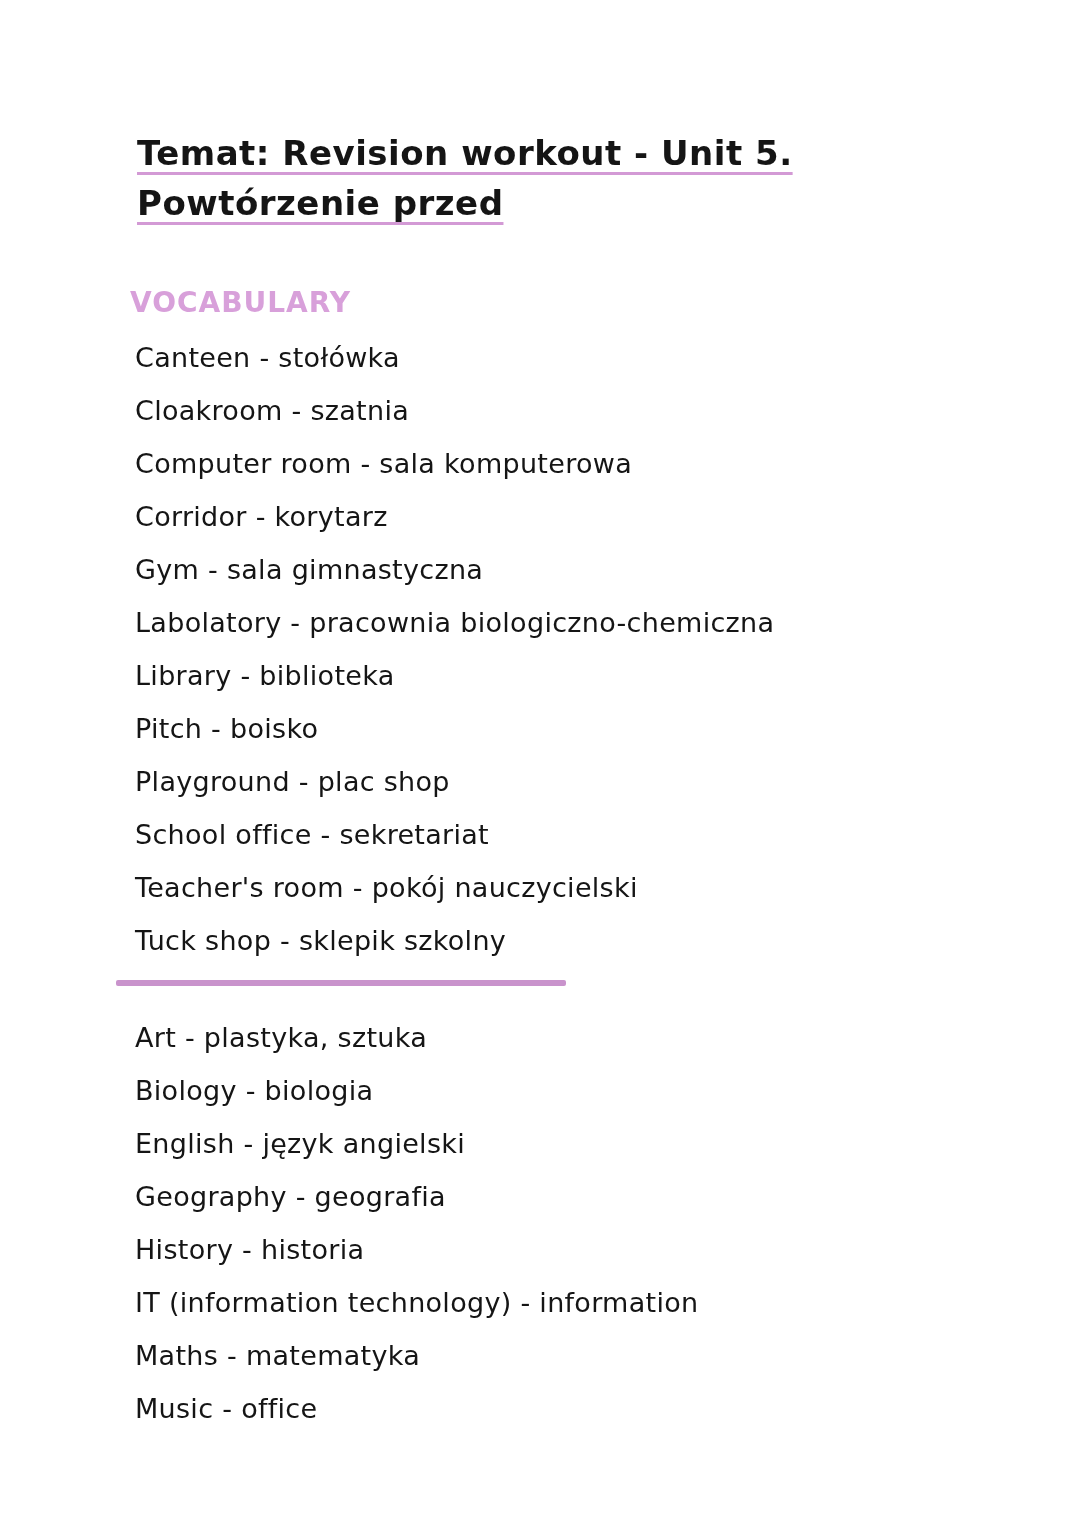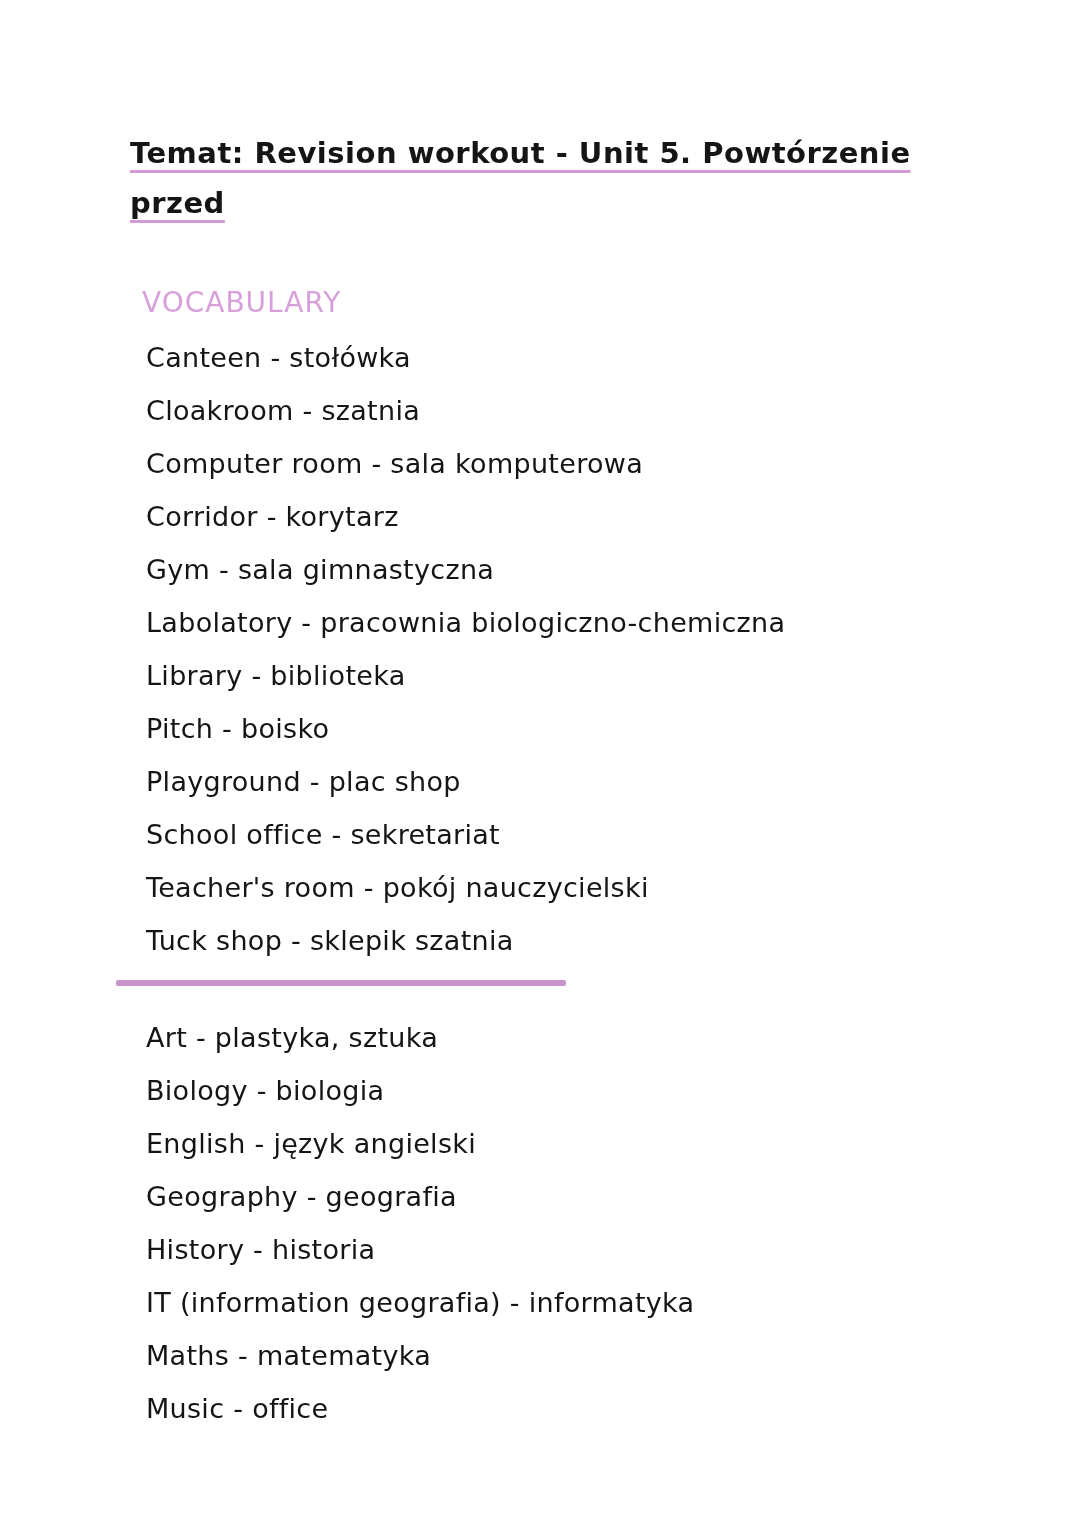--- a/index.html
+++ b/index.html
@@ -14,48 +14,48 @@
     color: var(--text_black, #151515);
   }
   .page {
     box-sizing: border-box;
     width: 1080px;
     min-height: 1527px;
     padding: 128px 80px 50px 130px;
     background: #ffffff;
   }
   .title {
-    font-size: 29px;
+    font-size: 34px;
     font-weight: bold;
     line-height: 50px;
-    margin: 0 0 58px 0;
+    margin: 0 0 58px 7px;
     letter-spacing: 0.5px;
   }
   .title-line {
     display: block;
     width: max-content;
     max-width: 100%;
     text-decoration: underline;
     text-decoration-color: var(--underline_pink, #d39ad5);
     text-decoration-thickness: 3px;
     text-underline-offset: 7px;
   }
   .title-line.line2 {
     margin-left: 110px;
   }
   .vocab-heading {
     color: var(--heading_pink, #d8a0da);
     font-size: 28px;
-    font-weight: normal;
+    font-weight: bold;
     letter-spacing: 1px;
     line-height: 34px;
-    margin: 0 0 24px 12px;
+    margin: 0 0 24px 0;
   }
   .list {
-    margin: 16px;
+    margin: 5px;
     padding: 0;
   }
   .item {
     font-size: 27px;
     line-height: 28px;
     margin: 0 0 25px 0;
     letter-spacing: 0.3px;
   }
   .divider {
     border: none;
@@ -82,29 +82,29 @@
       <p class="item">Cloakroom - szatnia</p>
       <p class="item">Computer room - sala komputerowa</p>
       <p class="item">Corridor - korytarz</p>
       <p class="item">Gym - sala gimnastyczna</p>
       <p class="item">Labolatory - pracownia biologiczno-chemiczna</p>
       <p class="item">Library - biblioteka</p>
       <p class="item">Pitch - boisko</p>
       <p class="item">Playground - plac shop</p>
       <p class="item">School office - sekretariat</p>
       <p class="item">Teacher's room - pokój nauczycielski</p>
-      <p class="item">Tuck shop - sklepik szatnia</p>
+      <p class="item">Tuck shop - sklepik szkolny</p>
     </div>
 
   <hr class="divider">
 
   <div class="list">
       <p class="item">Art - plastyka, sztuka</p>
       <p class="item">Biology - biologia</p>
       <p class="item">English - język angielski</p>
       <p class="item">Geography - geografia</p>
       <p class="item">History - historia</p>
-      <p class="item">IT (information geografia) - informatyka</p>
+      <p class="item">IT (information technology) - information</p>
       <p class="item">Maths - matematyka</p>
       <p class="item">Music - office</p>
     </div>
 
 </div>
 
 </body></html>

